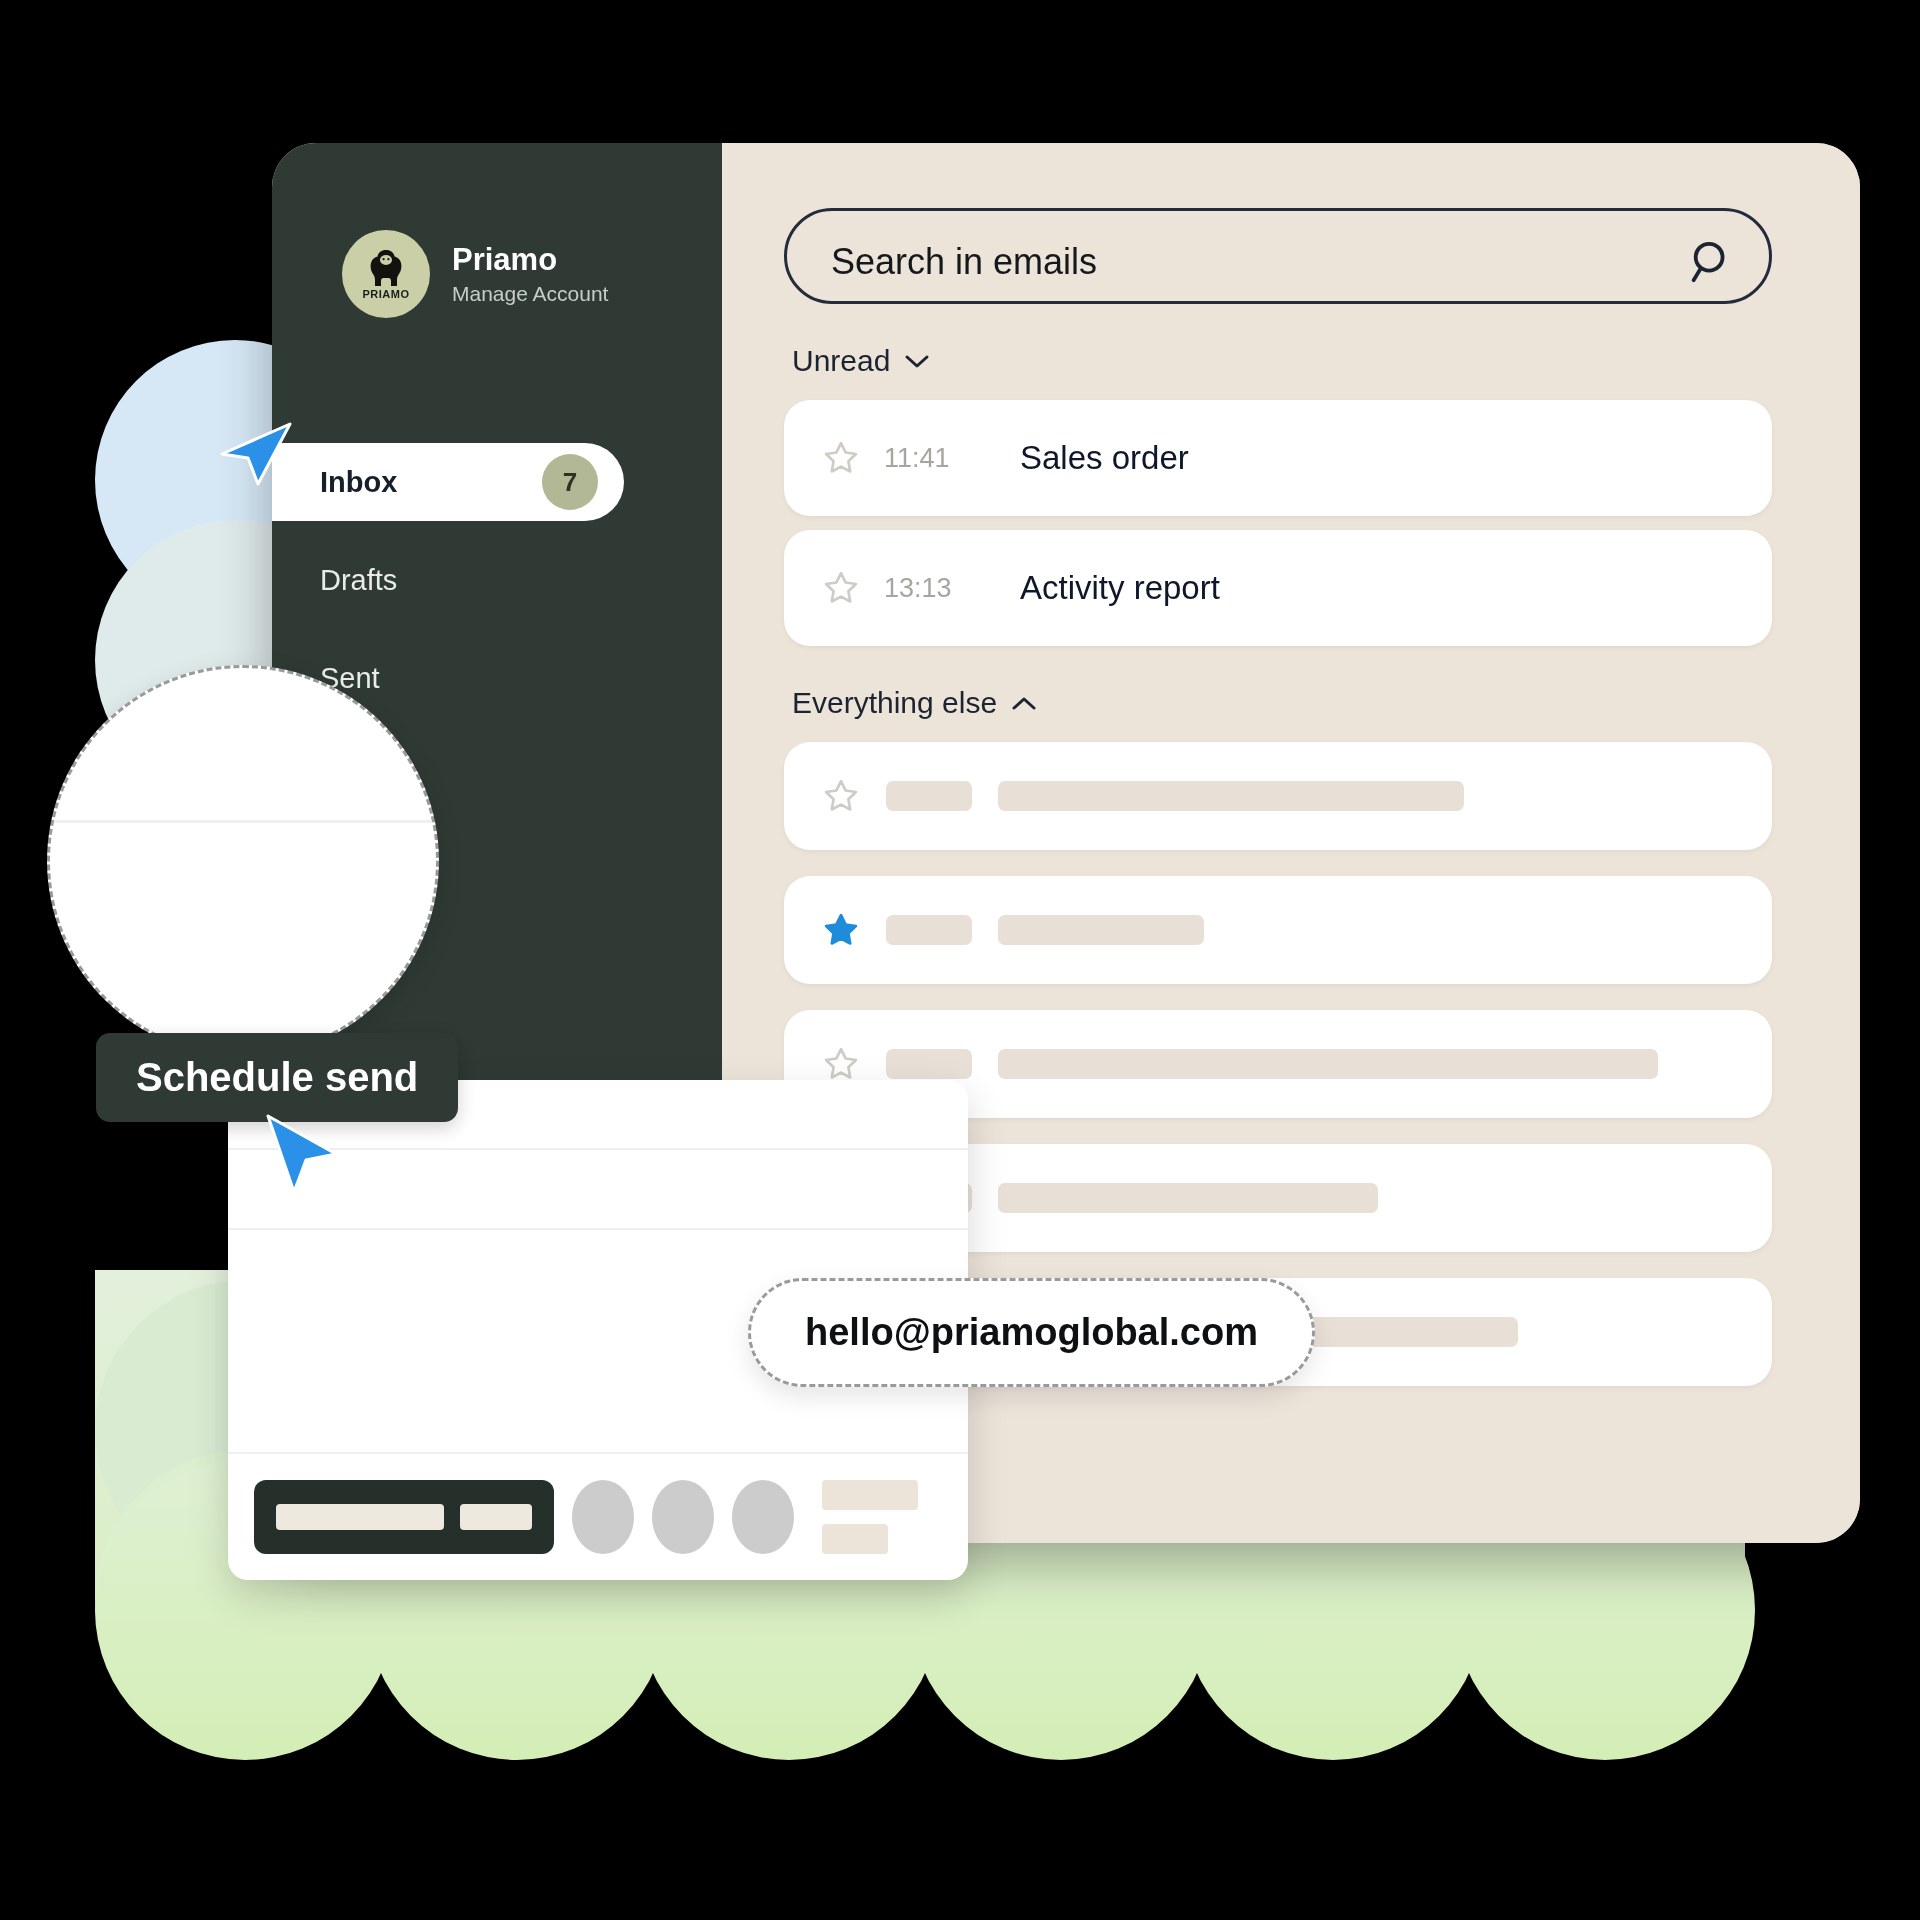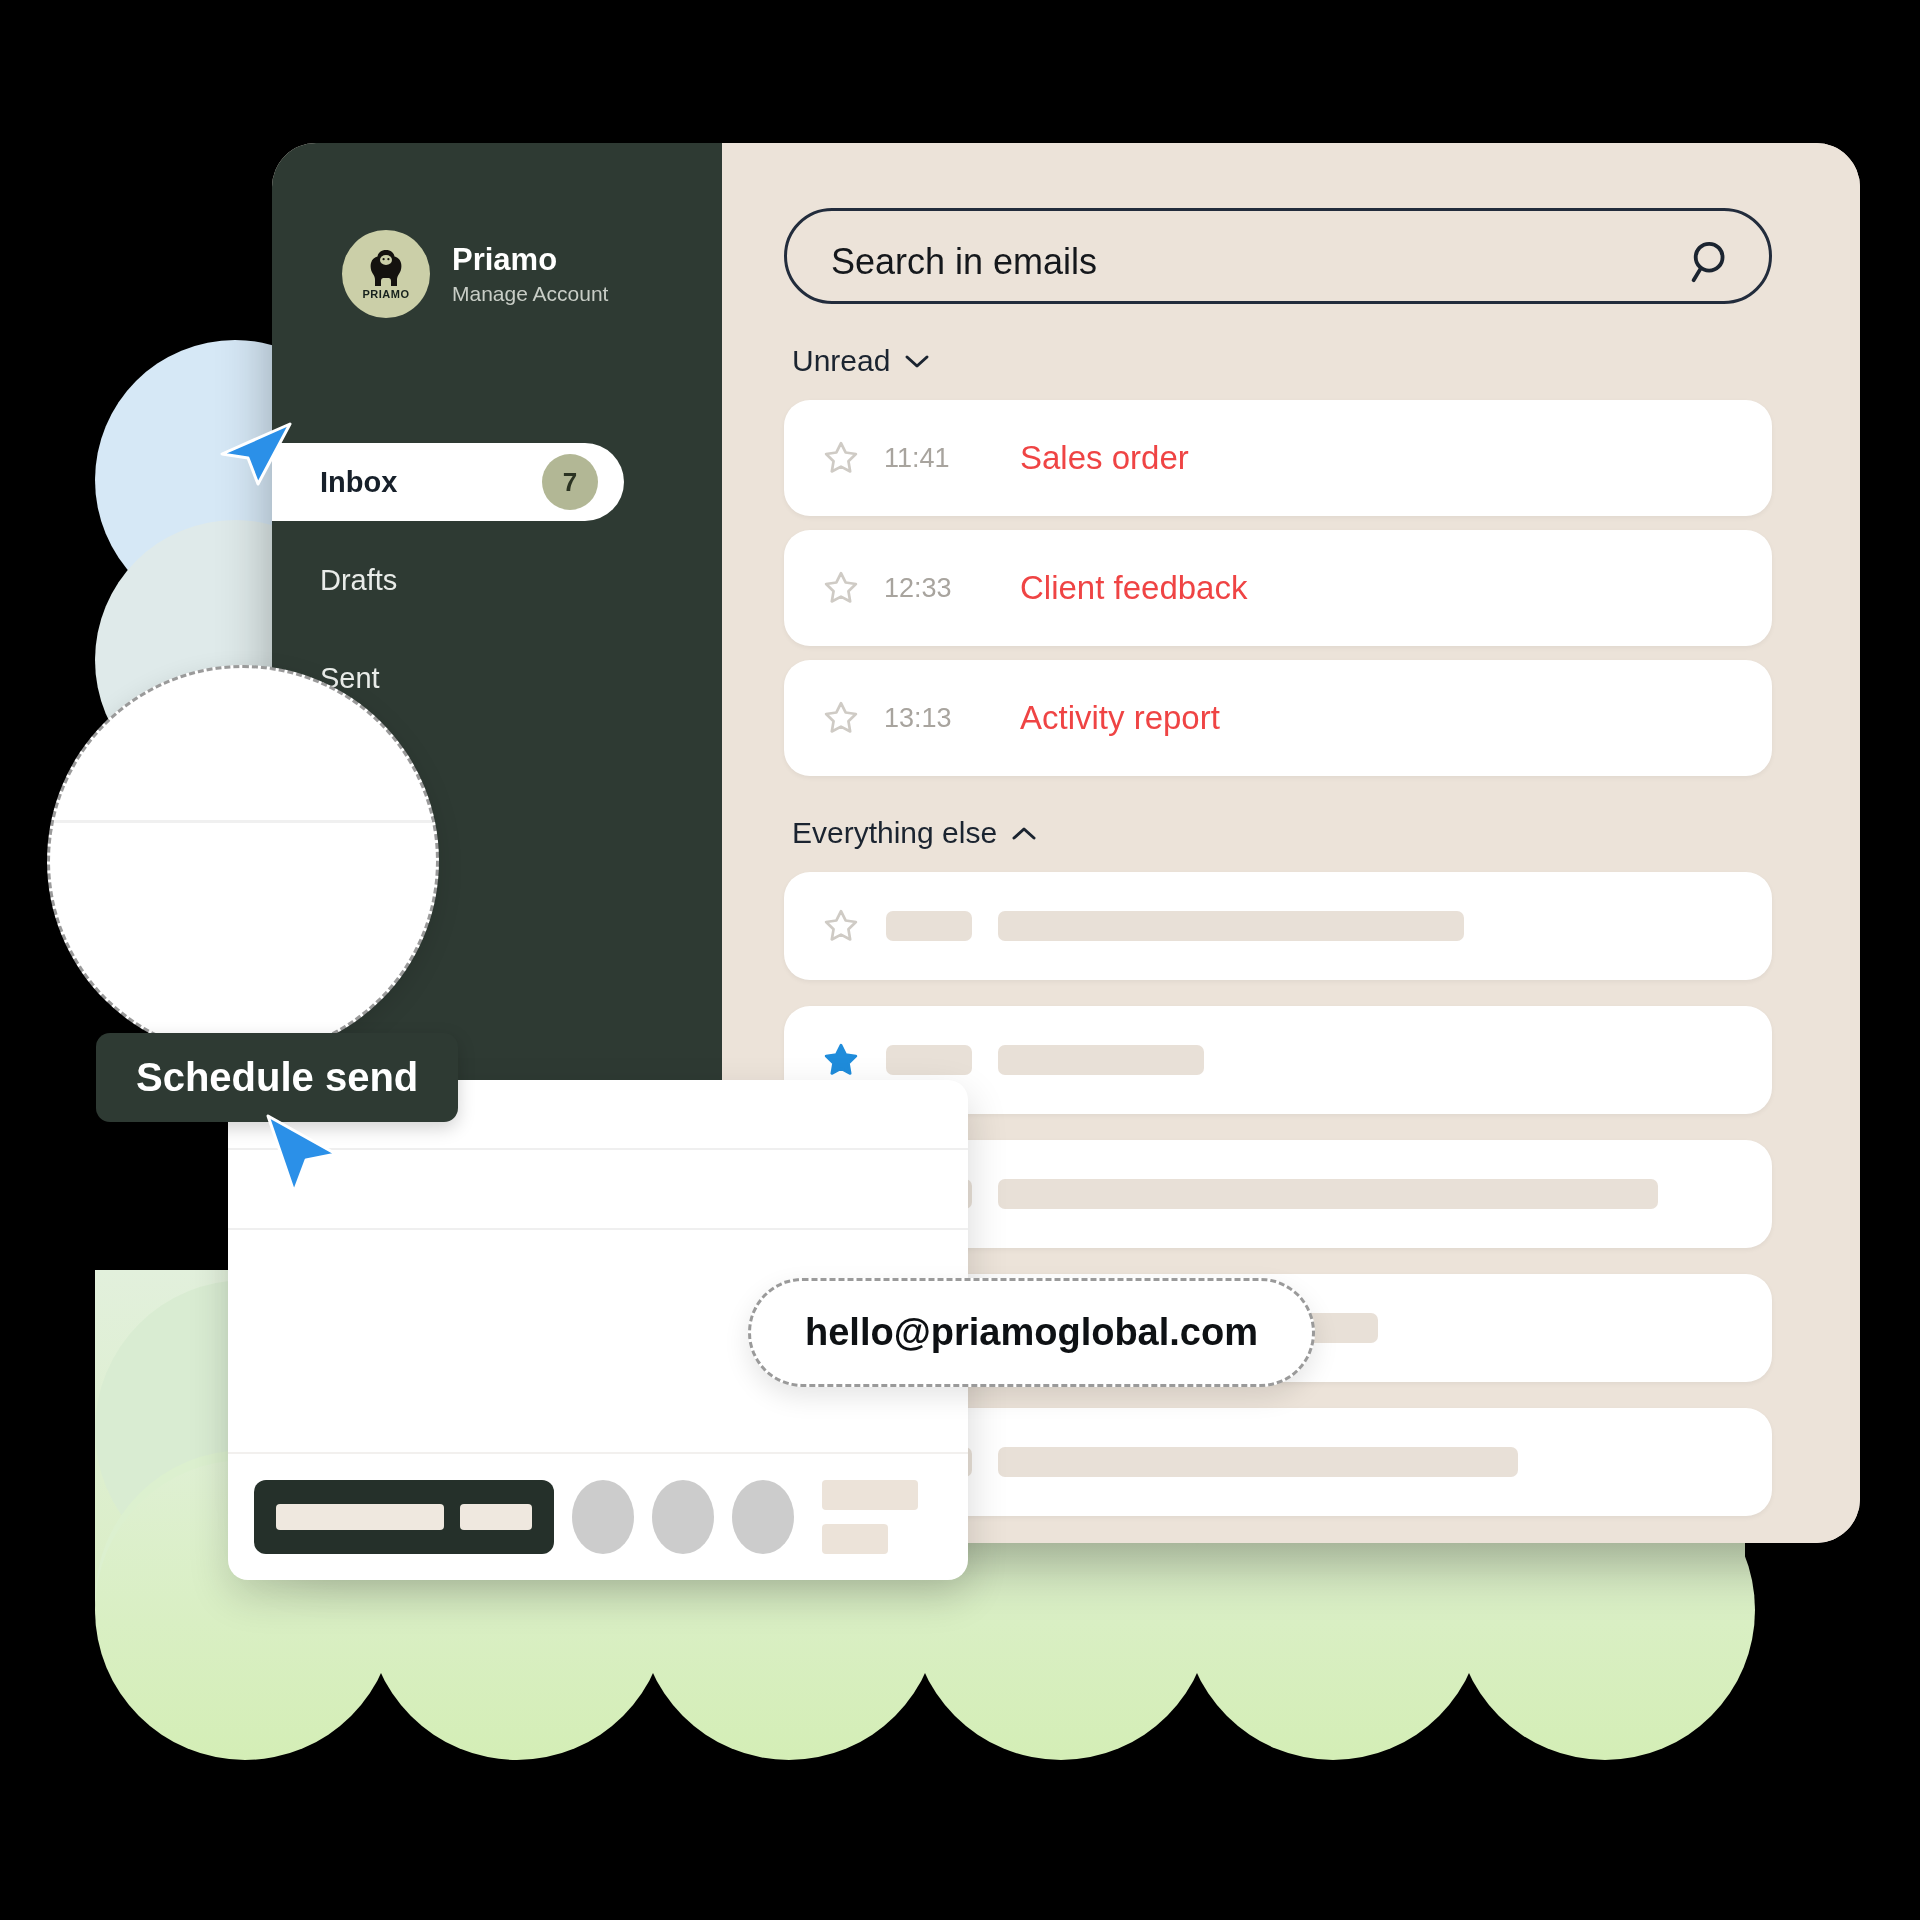--- a/index.html
+++ b/index.html
@@ -125,21 +125,21 @@
 
   .mail-row {
     background: #ffffff; border-radius: 26px;
     height: 116px; margin-bottom: 14px;
     display: flex; align-items: center;
     padding-left: 38px; gap: 24px;
     box-shadow: 0 2px 5px rgba(0,0,0,0.05);
   }
   .star { width: 38px; height: 38px; flex:none; }
   .mail-time { font-size: 27px; color: #a8a49e; width: 96px; flex: none; }
-  .mail-subject { font-size: 33px; color: #ef4444; margin-left: 16px; }
+  .mail-subject { font-size: 33px; color: #0f172a; margin-left: 16px; }
 
   .skel-row {
     background: #ffffff; border-radius: 26px;
     height: 108px; margin-bottom: 26px;
     display: flex; align-items: center;
     padding-left: 38px; gap: 26px;
     box-shadow: 0 2px 5px rgba(0,0,0,0.05);
   }
   .skel-time { width: 86px; height: 30px; border-radius: 7px; background: #e8e0d7; flex:none; }
   .skel-line { height: 30px; border-radius: 7px; background: #e8e0d7; }
@@ -257,27 +257,20 @@
           <svg class="star" viewBox="0 0 24 24">
             <path d="M12 2.6l2.9 5.9 6.5.95-4.7 4.6 1.1 6.45L12 17.45 6.2 20.5l1.1-6.45L2.6 9.45l6.5-.95z" fill="none" stroke="#cfcbc5" stroke-width="1.7" stroke-linejoin="round"></path>
           </svg>
           <span class="mail-time">11:41</span>
           <span class="mail-subject">Sales order</span>
         </div>
         <div class="mail-row">
           <svg class="star" viewBox="0 0 24 24">
             <path d="M12 2.6l2.9 5.9 6.5.95-4.7 4.6 1.1 6.45L12 17.45 6.2 20.5l1.1-6.45L2.6 9.45l6.5-.95z" fill="none" stroke="#cfcbc5" stroke-width="1.7" stroke-linejoin="round"></path>
           </svg>
-          <span class="mail-time">12:33</span>
-          <span class="mail-subject">Client feedback</span>
-        </div>
-        <div class="mail-row">
-          <svg class="star" viewBox="0 0 24 24">
-            <path d="M12 2.6l2.9 5.9 6.5.95-4.7 4.6 1.1 6.45L12 17.45 6.2 20.5l1.1-6.45L2.6 9.45l6.5-.95z" fill="none" stroke="#cfcbc5" stroke-width="1.7" stroke-linejoin="round"></path>
-          </svg>
           <span class="mail-time">13:13</span>
           <span class="mail-subject">Activity report</span>
         </div>
       </div>
 
     <div class="section-head">
       <span>Everything else</span>
       <svg class="chev" viewBox="0 0 26 16" fill="none">
         <polyline points="3,13 13,4 23,13" stroke="#1b2430" stroke-width="3" stroke-linecap="round" stroke-linejoin="round"></polyline>
       </svg>

